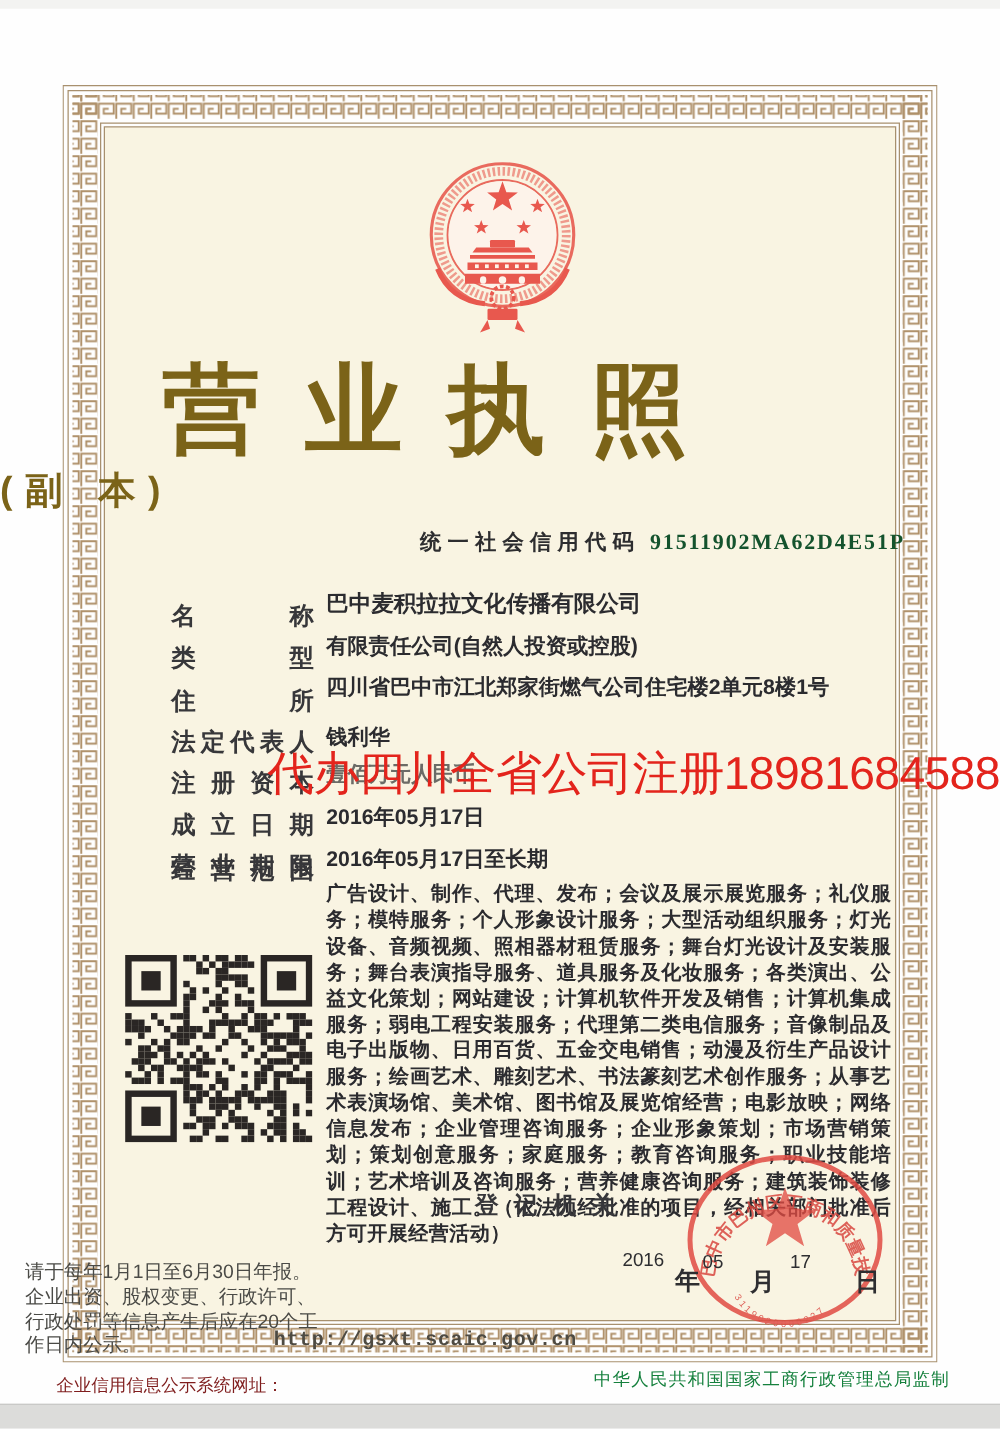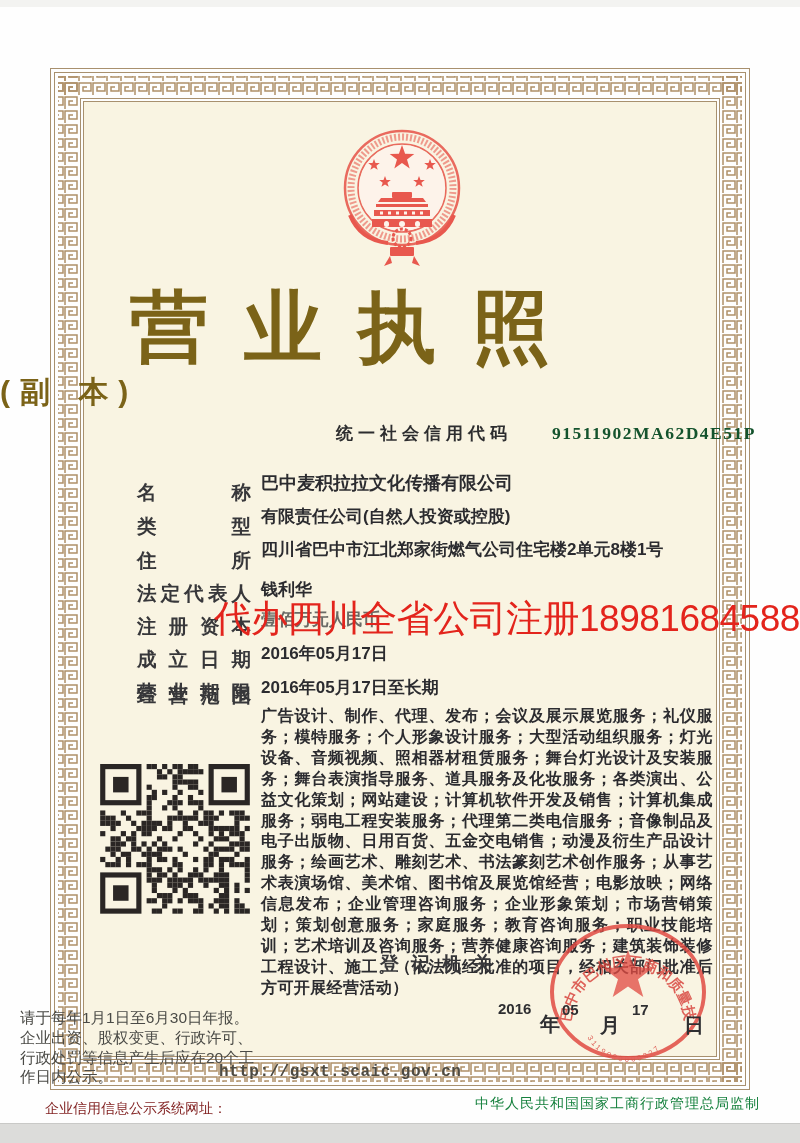--- a/index.html
+++ b/index.html
@@ -11,38 +11,38 @@
   
   #ivory{left:84px;top:102px;width:632px;height:954px;background:#f9f4e2;z-index:0;}
   #frame{left:50px;top:68px;z-index:1;pointer-events:none;}
   
   #emblem{left:340px;top:120px;z-index:2;}
   
   #title{left:0;top:276px;width:680px;text-align:center;font-size:78px;font-weight:800;
          letter-spacing:36px;padding-left:36px;box-sizing:border-box;color:#7b6318;z-index:2;}
   #subtitle{left:0;top:372px;width:800px;text-align:left;font-size:30px;font-weight:700;
          letter-spacing:10px;color:#7b6318;z-index:2;}
-  #credit-row{left:336px;top:422px;z-index:2;display:flex;align-items:baseline;gap:32px;}
+  #credit-row{left:336px;top:422px;z-index:2;display:flex;align-items:baseline;}
   #credit-row .lbl{font-size:17px;font-weight:700;letter-spacing:5px;color:#2d2d2f;}
   #credit-row .code{font-size:17.5px;font-family:"Liberation Serif",serif;font-weight:600;
          letter-spacing:1.5px;color:#14532d;margin-left:8px;}
   
   .frow{position:absolute;left:0;top:0;width:800px;z-index:2;}
   .flabel{position:absolute;left:137px;width:114px;font-size:19.5px;font-weight:600;color:#37373a;
           text-align:justify;text-align-last:justify;}
   .fvalue{position:absolute;left:261px;width:456px;font-size:17px;font-weight:600;color:#2b2b2f;}
   #scope-text{line-height:20.9px;font-size:16px;letter-spacing:0.4px;text-align:justify;color:#2b2b2f;}
   
   #qr{left:100px;top:764px;z-index:2;}
   
   #registry-label{left:380px;top:951px;font-size:19px;font-weight:600;letter-spacing:12px;color:#37373a;z-index:2;}
   
   #seal{left:533px;top:912px;z-index:3;opacity:.85;}
   .dpart{position:absolute;z-index:4;color:#2e2e31;}
-  .dnum{font-size:15px;font-weight:700;}
+  .dnum{font-size:15px;font-weight:400;}
   .dchar{font-size:20px;font-weight:600;}
   
   #watermark{left:214px;top:594px;font-size:37px;font-weight:400;color:#e3241c;
              letter-spacing:-0.5px;white-space:nowrap;z-index:5;}
   
   #note{left:20px;top:1008px;width:240px;font-size:15.5px;line-height:19.8px;
         color:#4a4a46;font-weight:500;z-index:4;}
   
   #url-stamp{left:219px;top:1063px;font-family:Liberation Mono, monospace;font-size:16px;
              font-weight:700;color:#4d4a42;letter-spacing:0.5px;z-index:4;}

